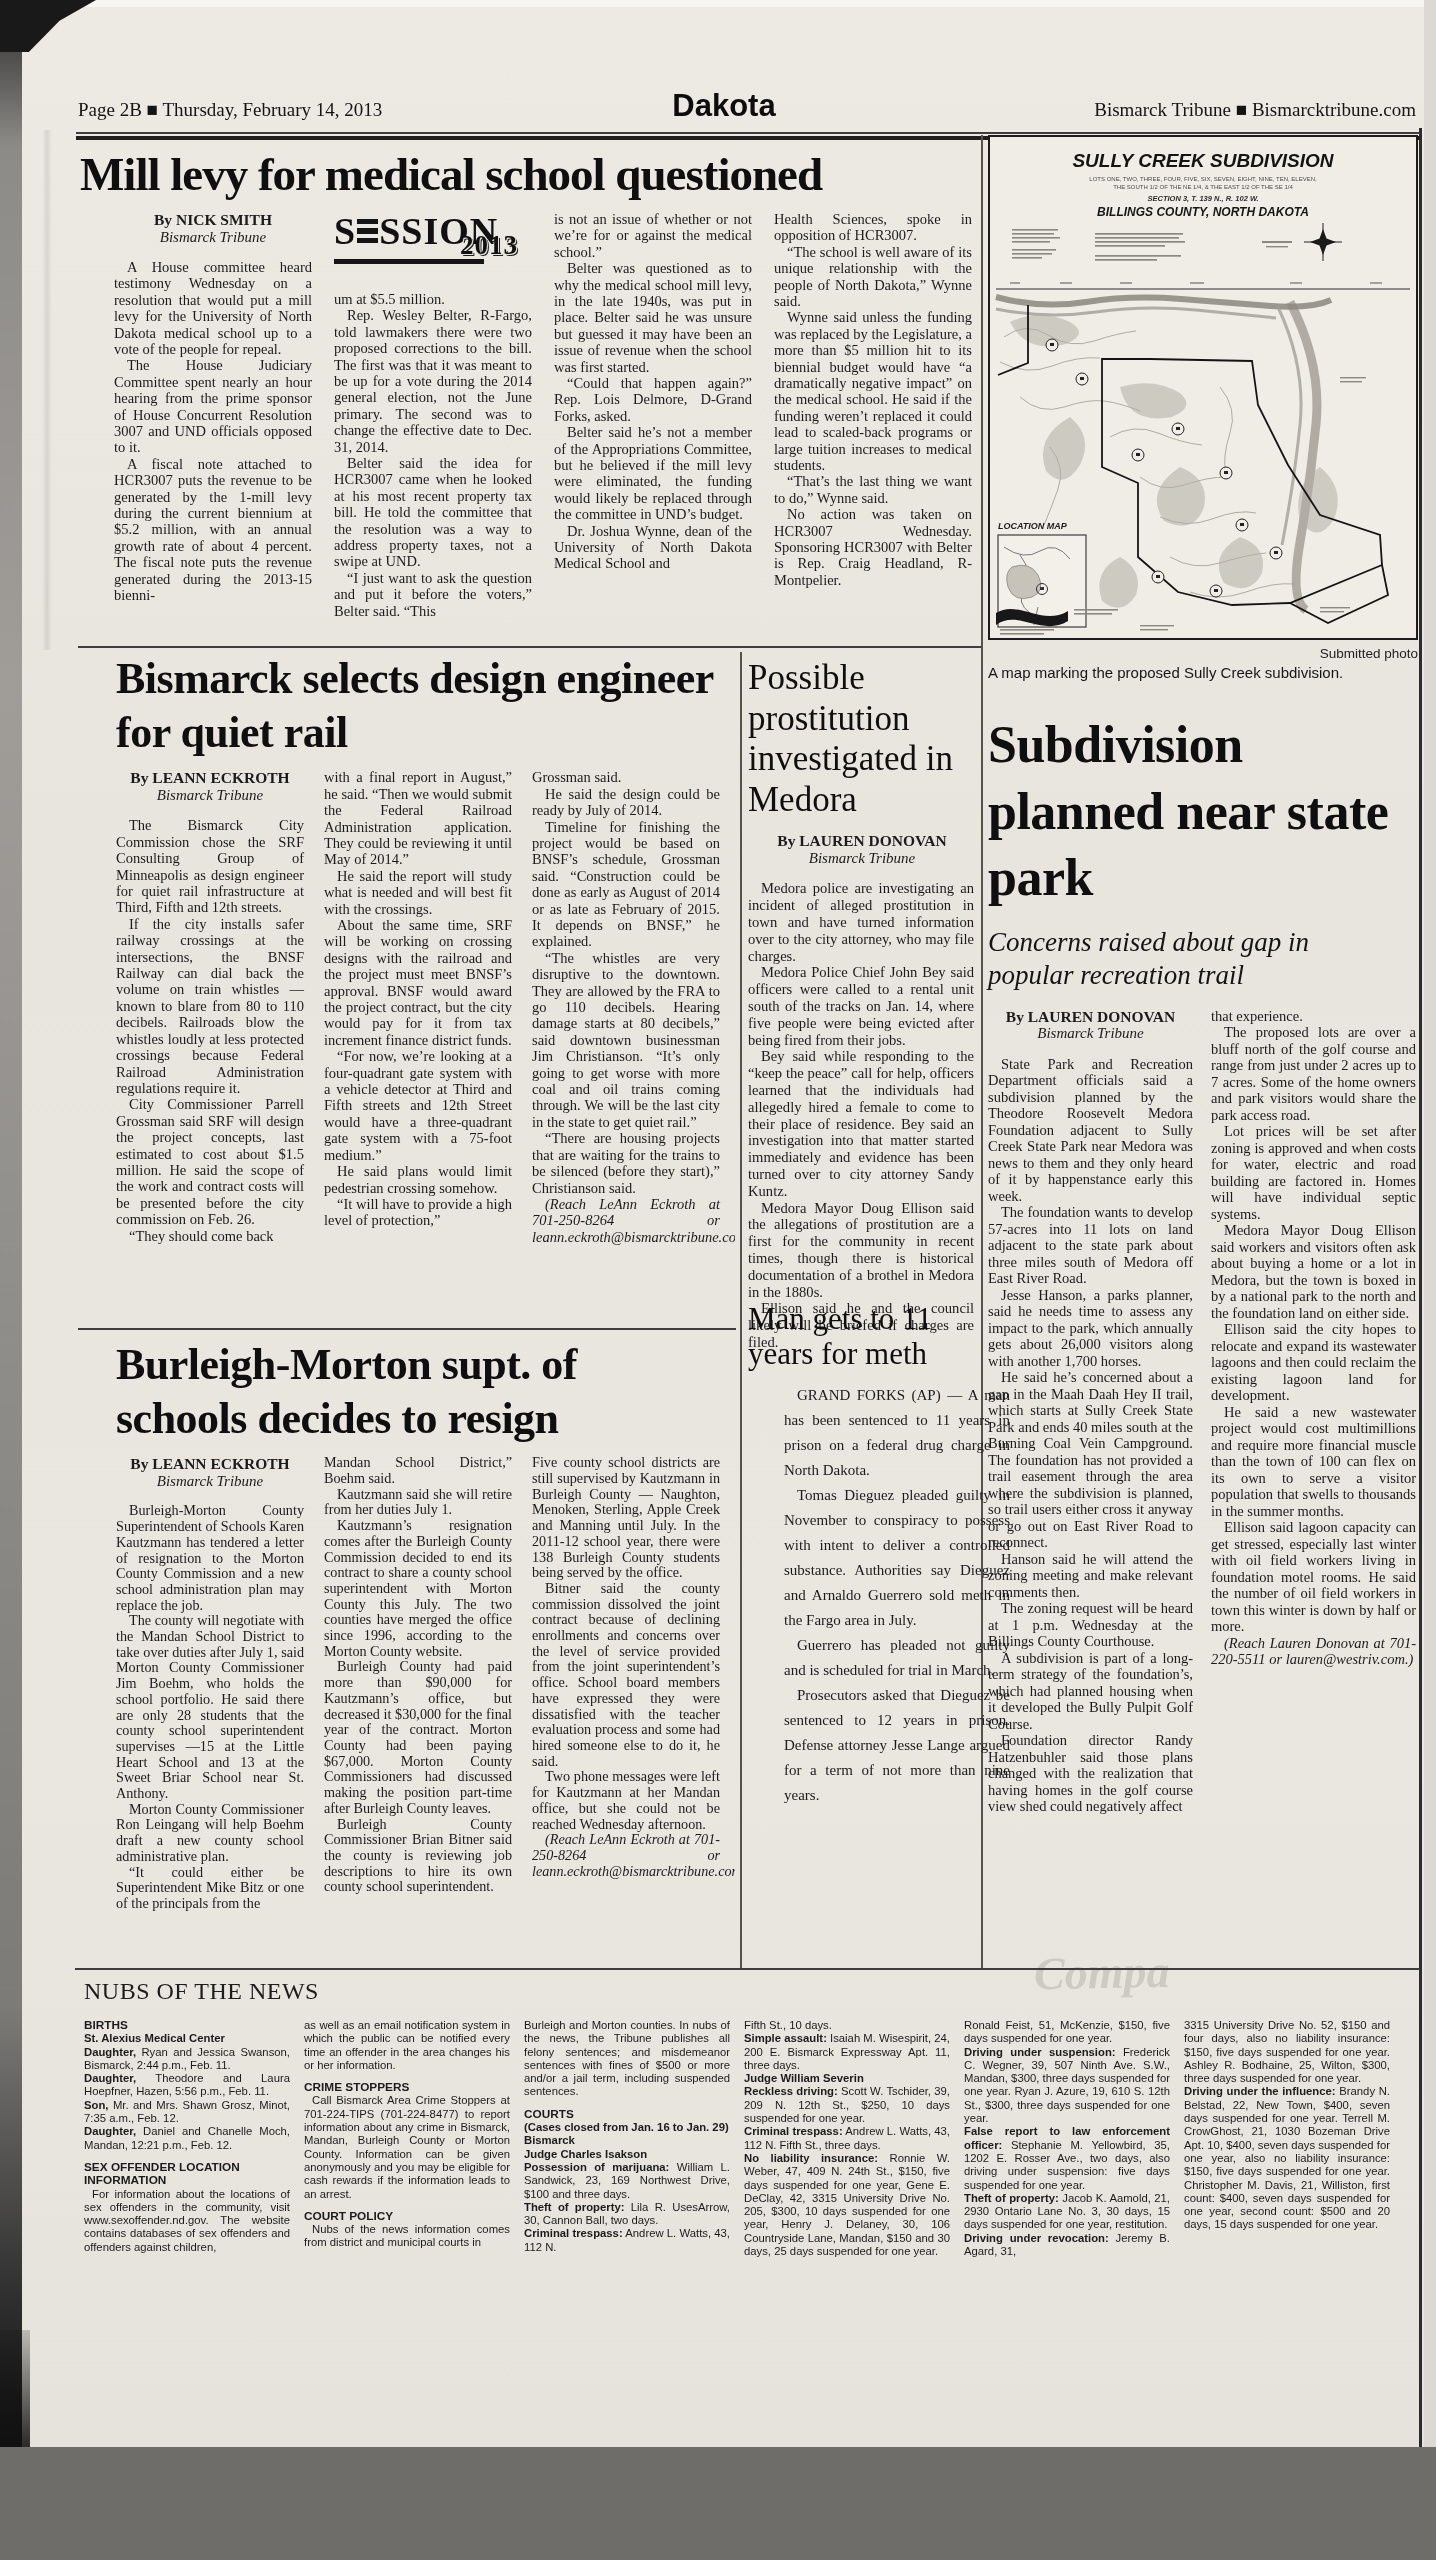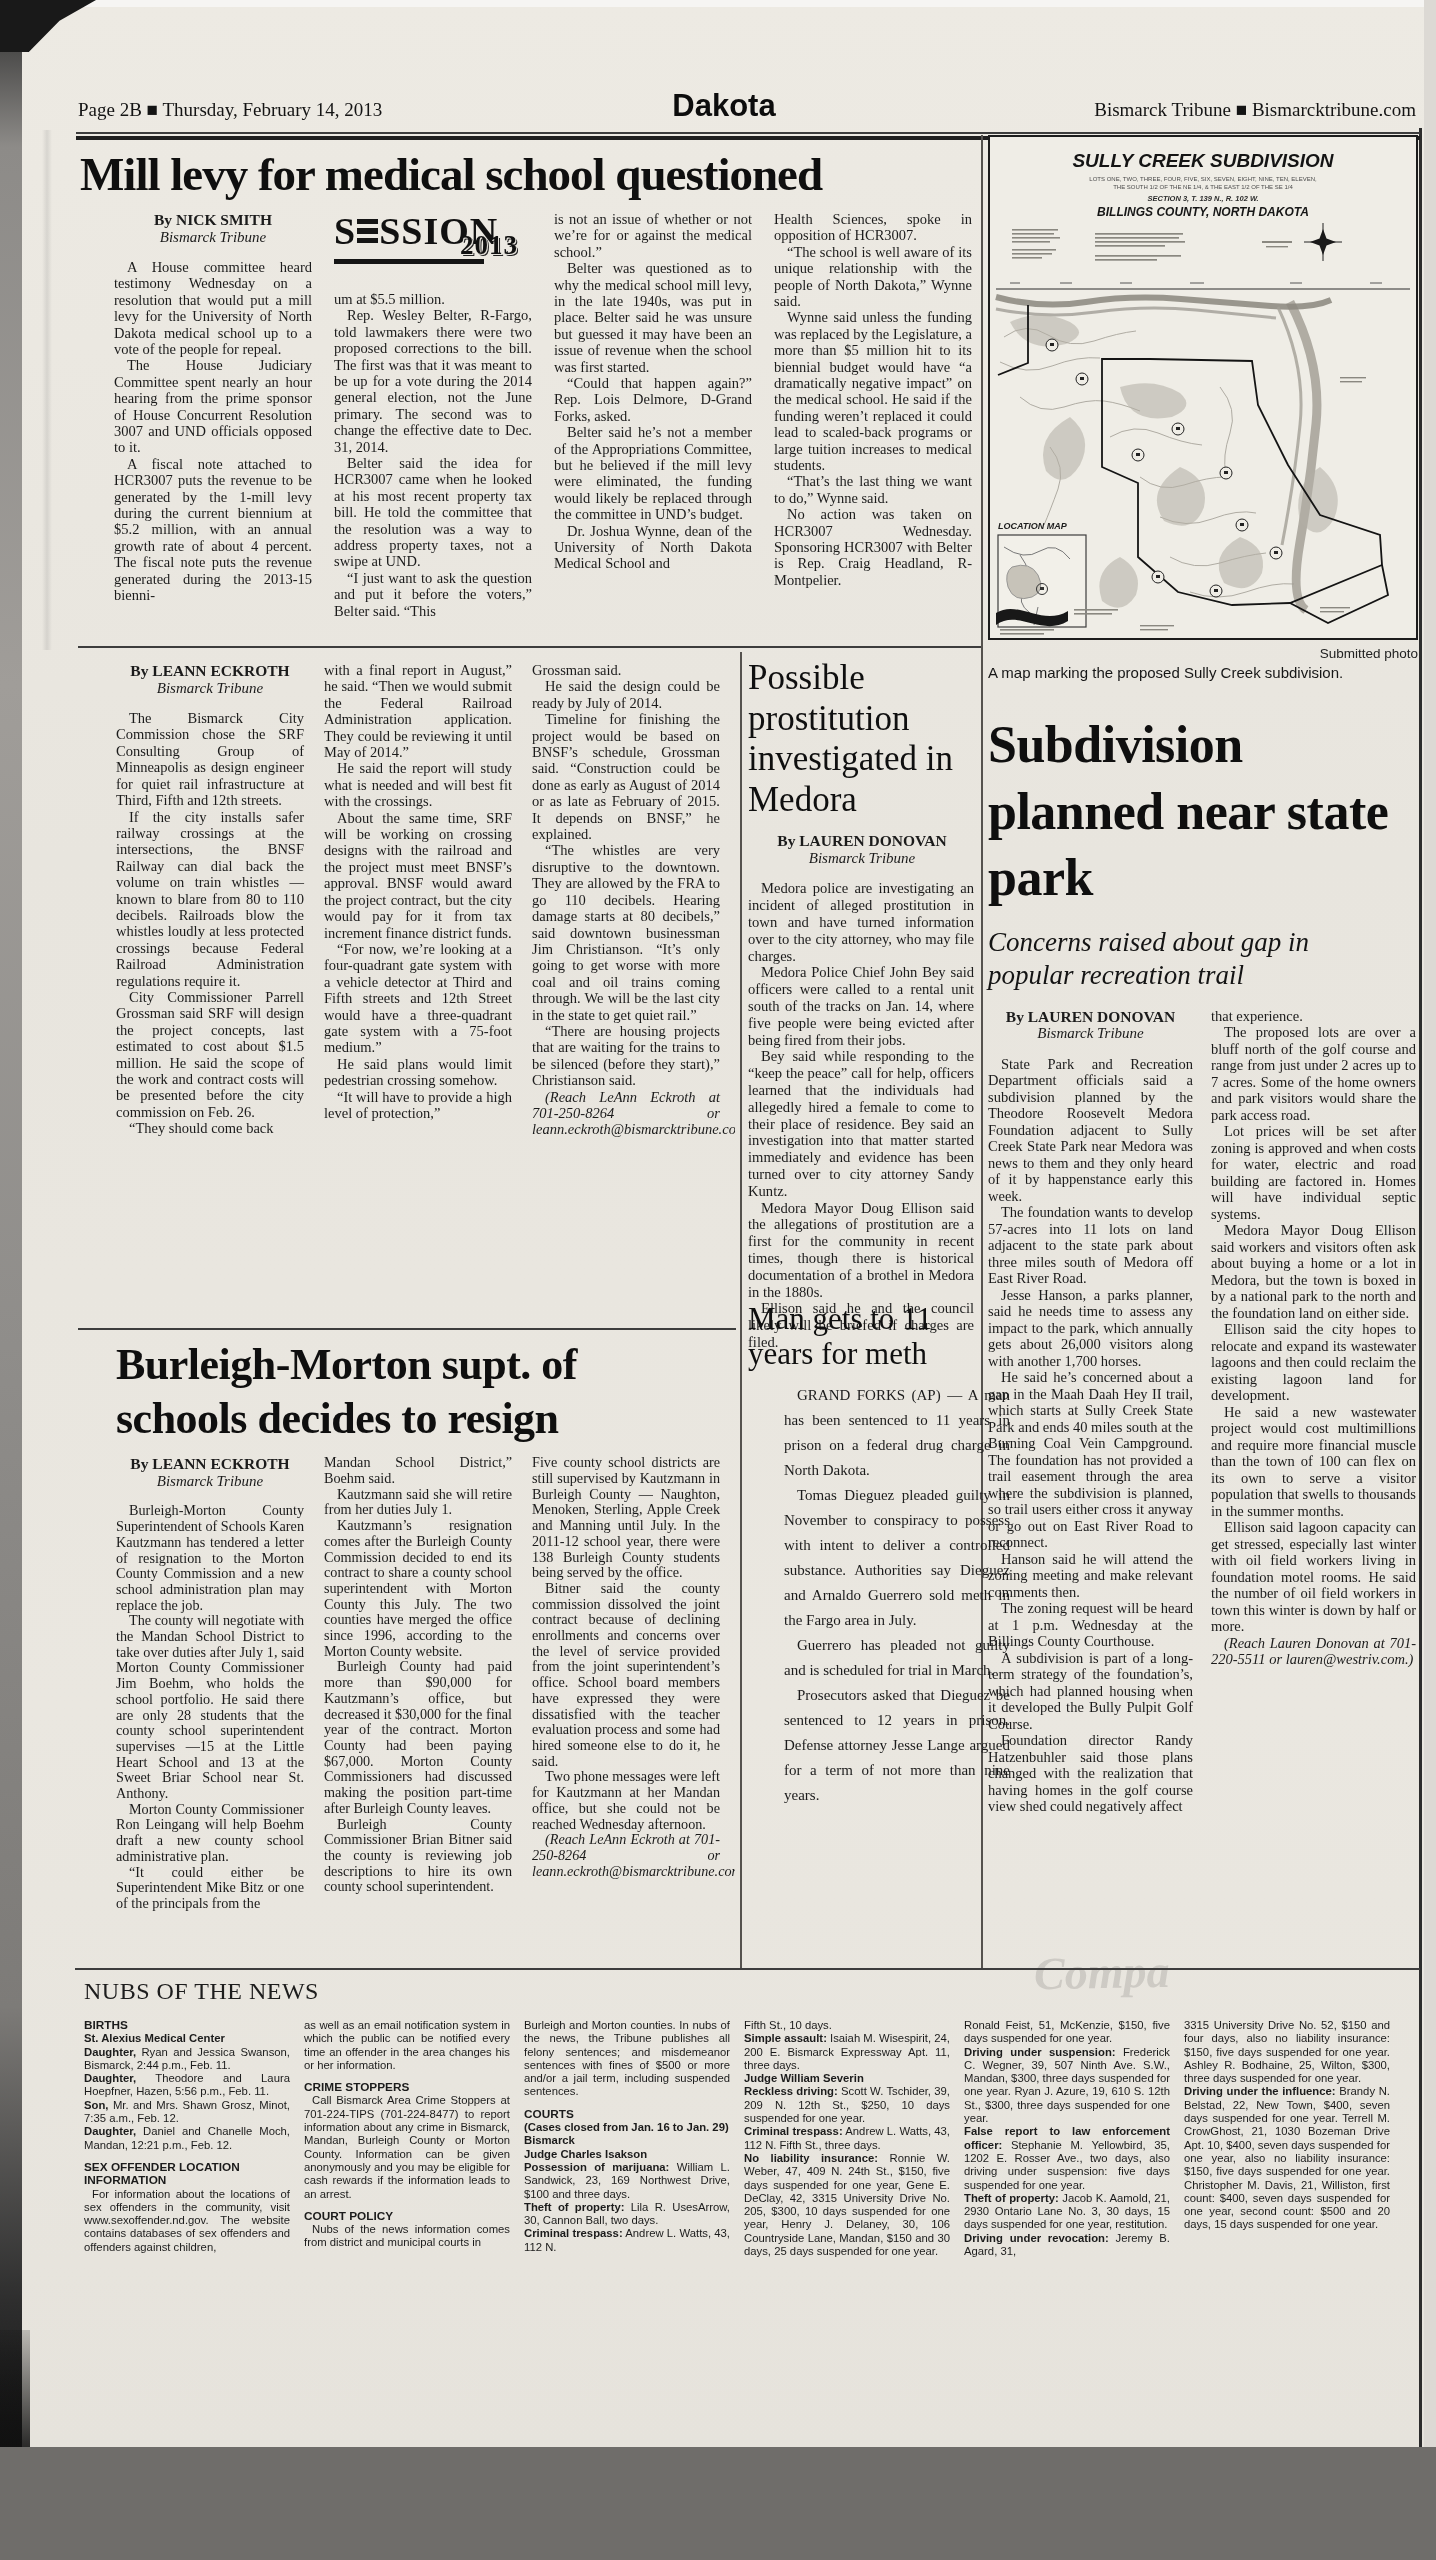--- a/index.html
+++ b/index.html
@@ -283,20 +283,21 @@
   </div>
   <div class="abs photo-credit">Submitted photo</div>
   <div class="abs map-caption">A map marking the proposed Sully Creek subdivision.</div>
 
   <div class="abs rule" style="left:78px;top:646px;width:903px;height:2px;"></div>
   <div class="abs vr" style="left:981px;top:135px;height:1833px;"></div>
   <div class="abs vr" style="left:740px;top:652px;height:1316px;"></div>
   <div class="abs rule" style="left:78px;top:1328px;width:658px;height:2px;"></div>
 
   <div class="abs qr" style="left:80px;top:652px;width:655px;">
+    <div class="headline two-line-head" style="padding-left:36px;">Bismarck selects design engineer for quiet rail</div>
     <div class="cols body">
       <div class="col">
         <div class="byline">By LEANN ECKROTH</div>
         <div class="credit">Bismarck Tribune</div>
         <div>
             <p class="para">The Bismarck City Commission chose the SRF Consulting Group of Minneapolis as design engineer for quiet rail infrastructure at Third, Fifth and 12th streets.</p>
             <p class="para">If the city installs safer railway crossings at the intersections, the BNSF Railway can dial back the volume on train whistles — known to blare from 80 to 110 decibels. Railroads blow the whistles loudly at less protected crossings because Federal Railroad Administration regulations require it.</p>
             <p class="para">City Commissioner Parrell Grossman said SRF will design the project concepts, last estimated to cost about $1.5 million. He said the scope of the work and contract costs will be presented before the city commission on Feb. 26.</p>
             <p class="para">“They should come back</p>
           </div>

